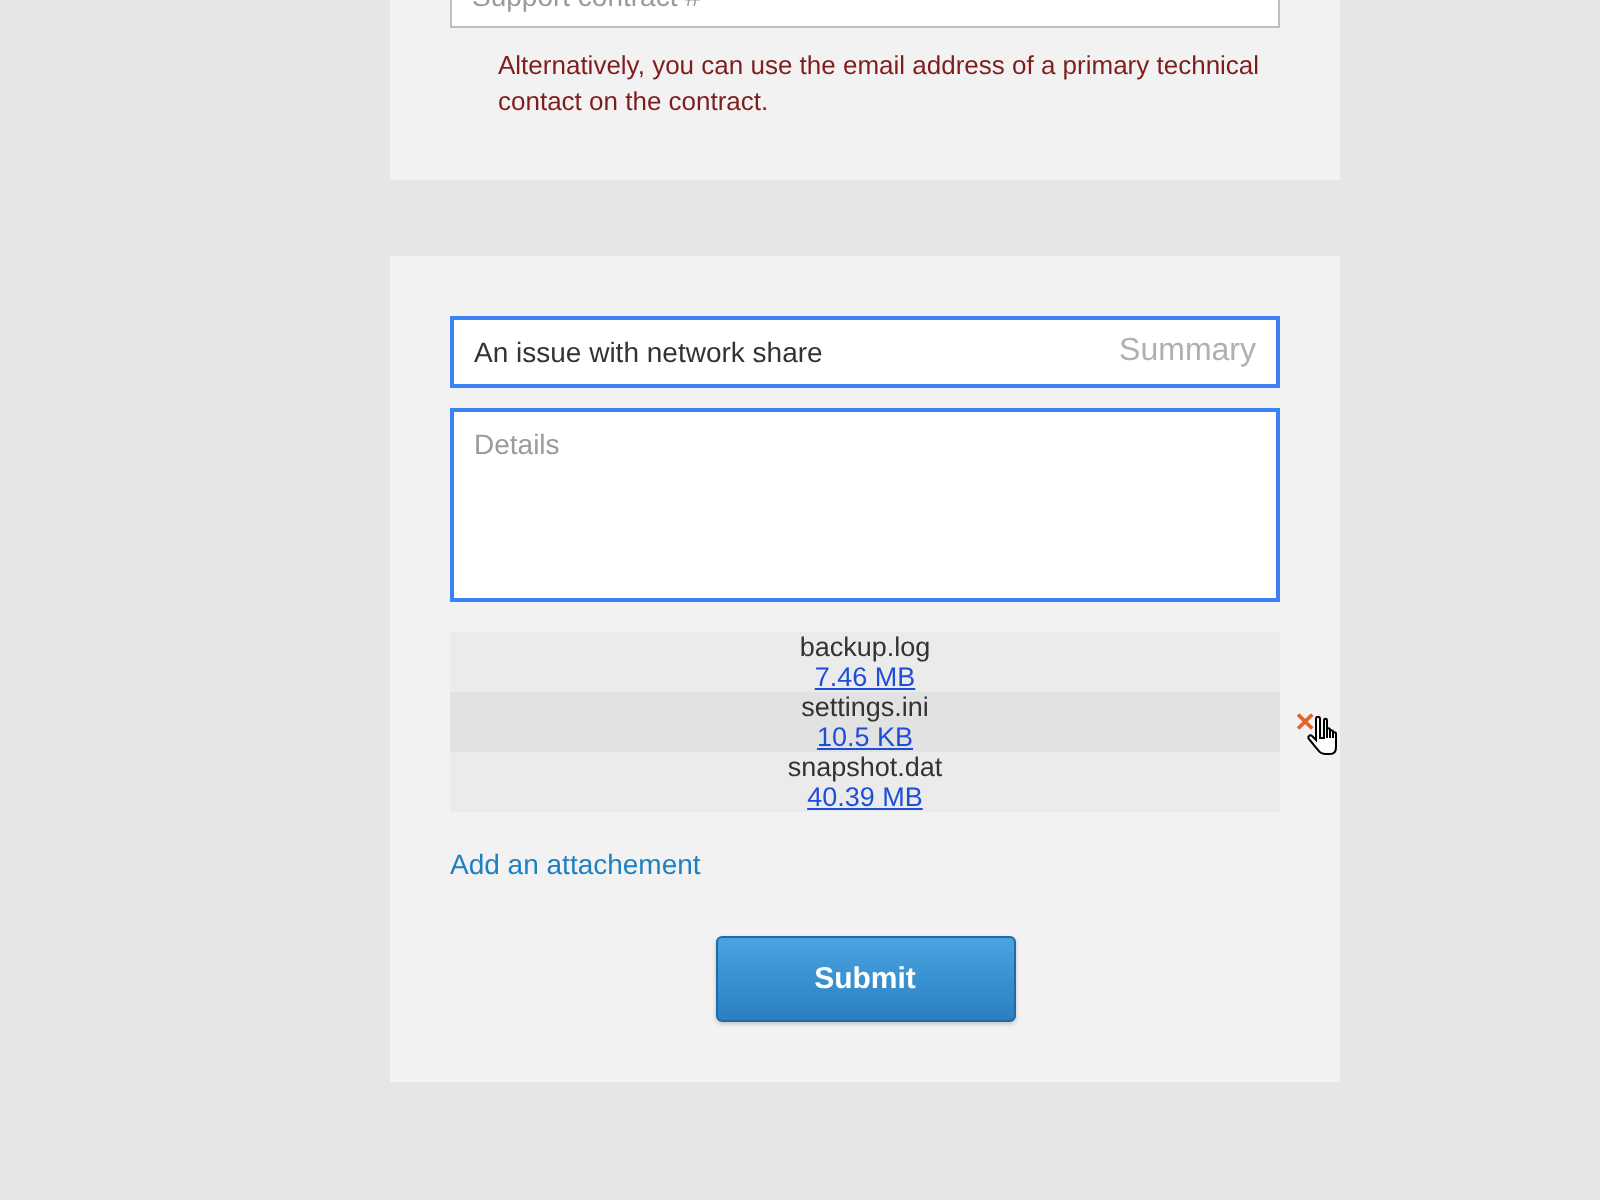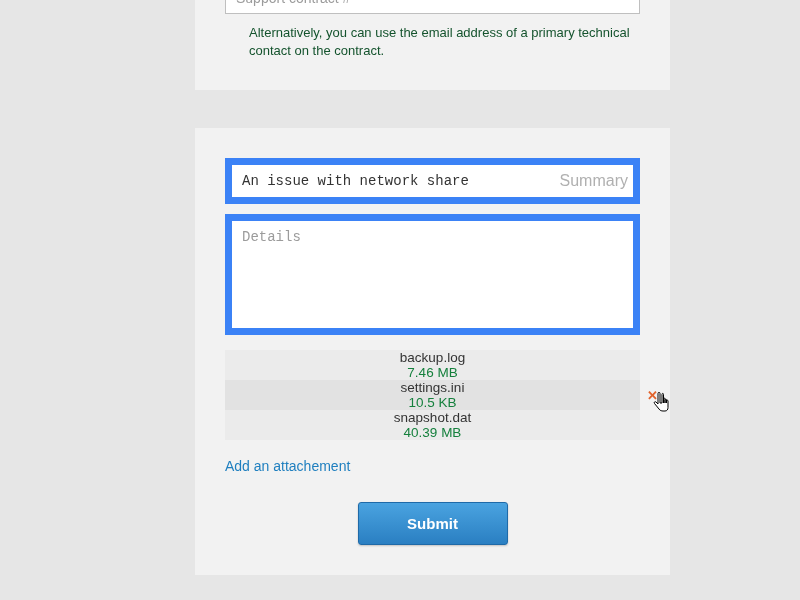--- a/index.html
+++ b/index.html
@@ -25,71 +25,71 @@
   }
   .gap {
     height: 38px;
     background: #e6e6e6;
   }
   .input-wrap {
     position: relative;
   }
   input[type="text"], textarea {
     width: 100%;
-    border: 7px solid #3b82f6;
+    border: 2px solid #3b82f6;
     background: #fff;
-    font-family: Liberation Mono, monospace;
+    font-family: Liberation Sans, sans-serif;
     font-size: 14px;
     color: #333;
     padding: 8px 10px;
     outline: none;
   }
   input[type="text"]::placeholder, textarea::placeholder {
     color: #9b9b9b;
   }
   .field-label-inline {
     position: absolute;
     right: 12px;
     top: 50%;
     transform: translateY(-50%);
     color: #b0b0b0;
     font-size: 16px;
     pointer-events: none;
   }
   .hint {
-    color: #14532d;
+    color: #7f1d1d;
     font-size: 13px;
     line-height: 1.4;
     padding: 10px 0 0 24px;
   }
   .panel.bottom {
     padding-top: 30px;
   }
   textarea {
     resize: none;
-    height: 121px;
+    height: 97px;
     margin-top: 10px;
   }
   .attach-list {
     margin-top: 12px;
   }
   .attach-row {
     position: relative;
     display: flex;
     align-items: center;
     height: 30px;
     padding: 0 10px;
     font-size: 13.5px;
     color: #333;
     flex-direction: column;
   }
   .attach-row.even { background: #ebebeb; }
   .attach-row.odd  { background: #e2e2e2; }
   .attach-name { flex: 1; }
-  .attach-size { color: #15803d; }
+  .attach-size { color: #1d4ed8; text-decoration: underline; }
   .attach-remove {
     position: absolute;
     right: -18px;
     top: 50%;
     transform: translateY(-50%);
     color: #e2632c;
     font-weight: bold;
     font-size: 13px;
     line-height: 1;
     cursor: pointer;

